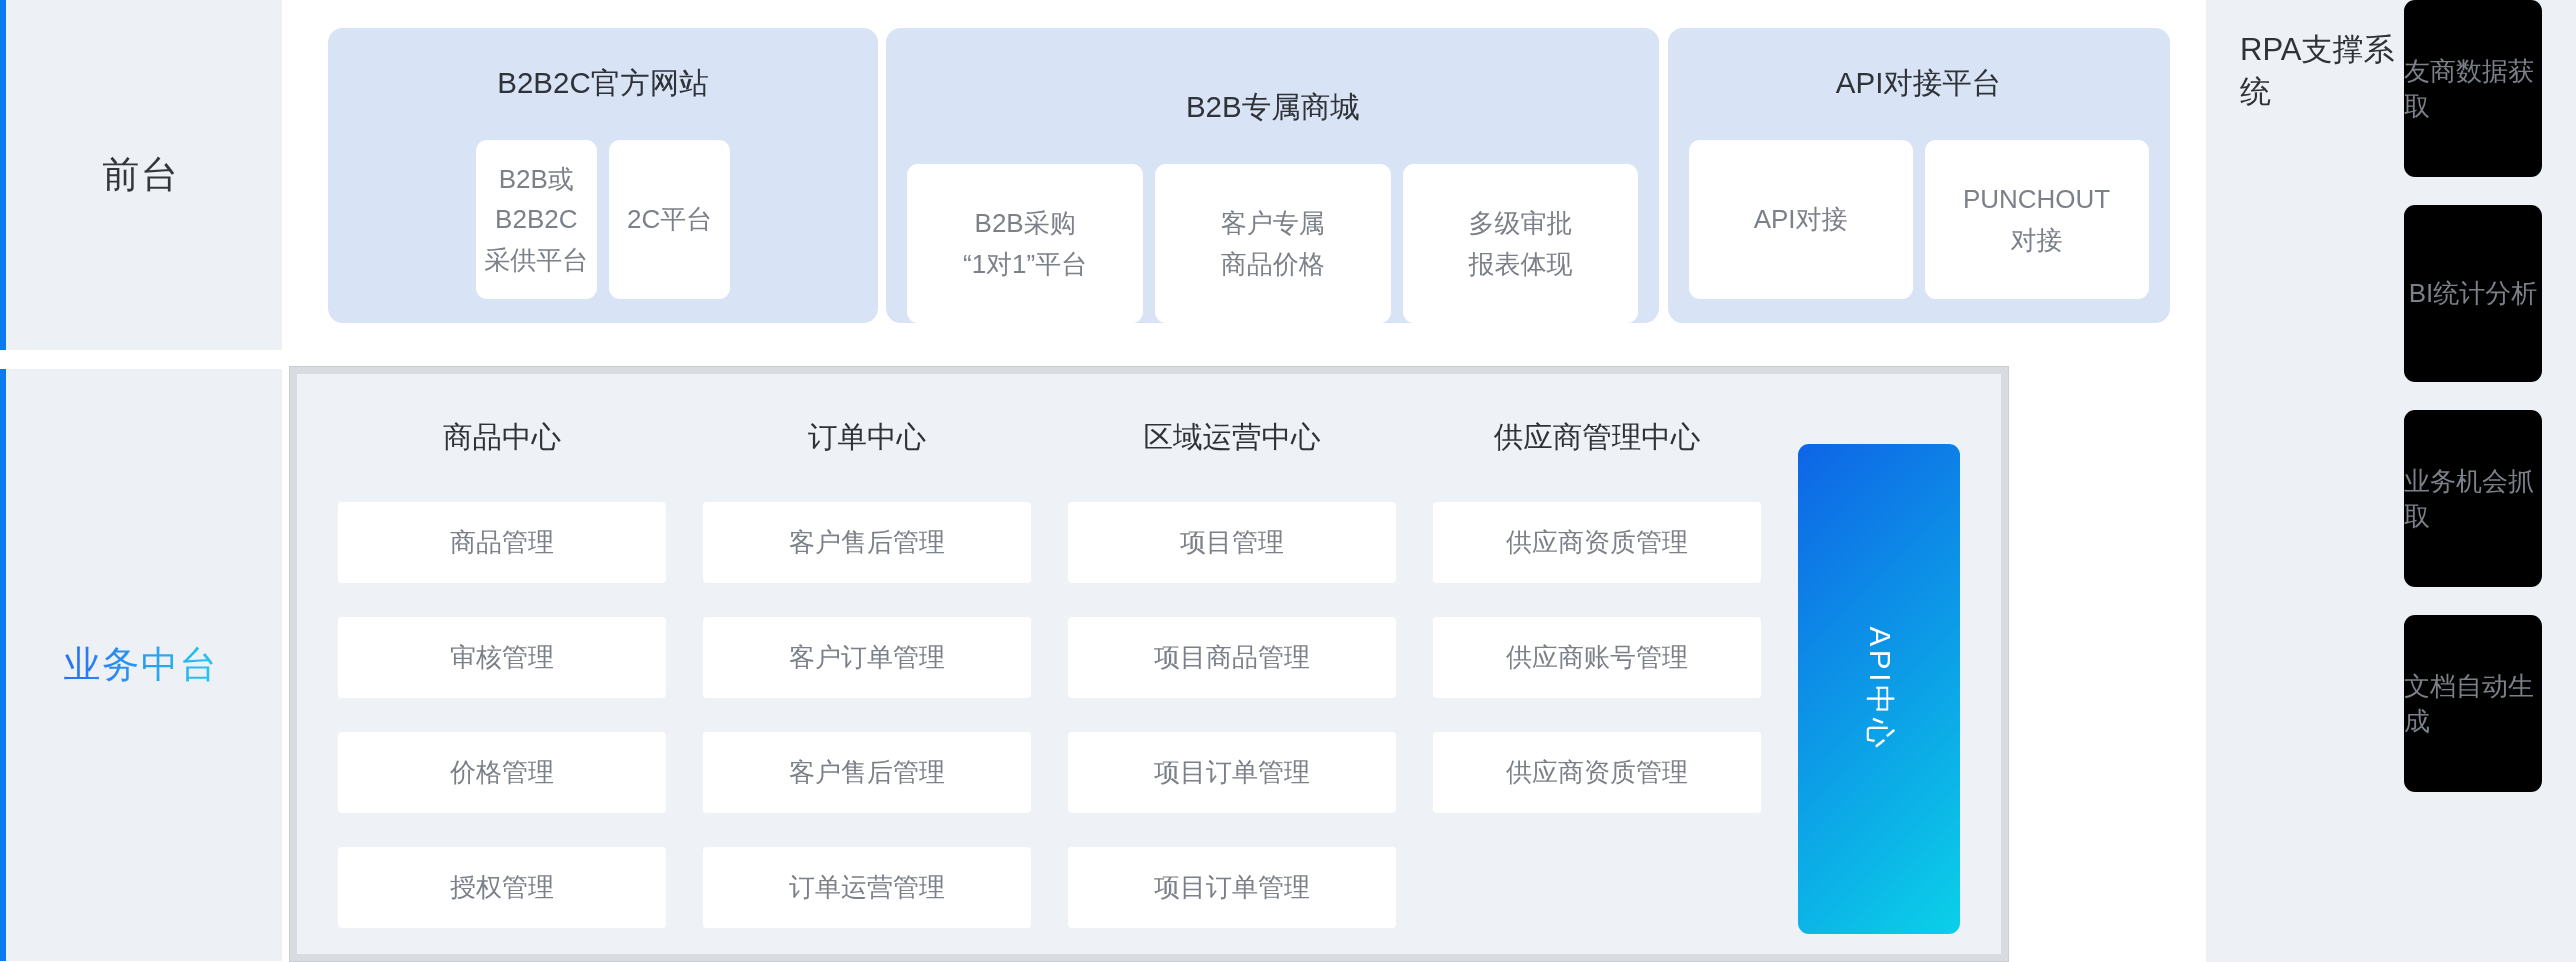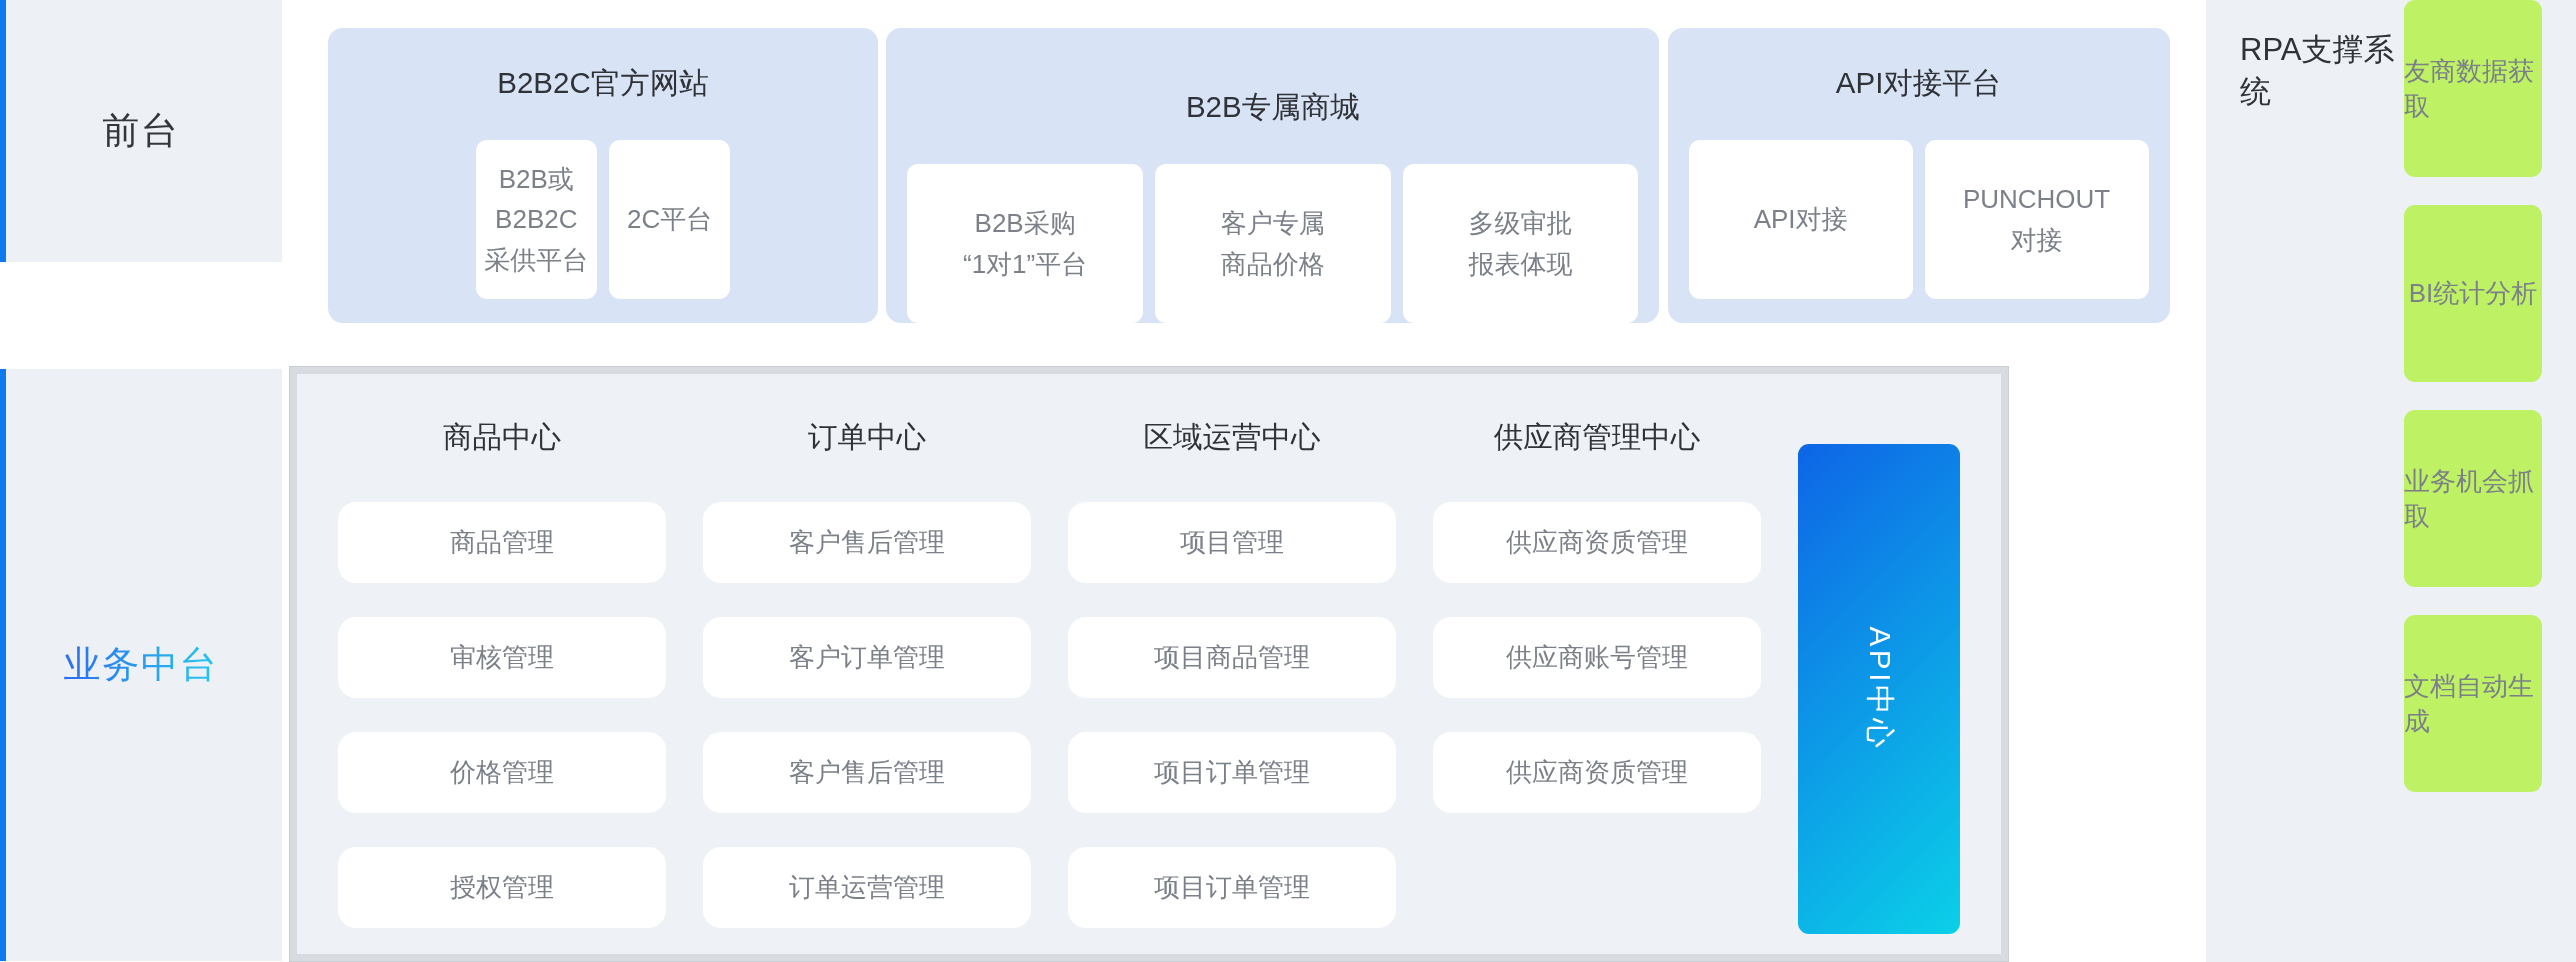--- a/index.html
+++ b/index.html
@@ -1,21 +1,21 @@
 <!DOCTYPE html>
 <html style="font-size:14.8px"><head>
 <meta charset="utf-8">
 <style>
   html,body{margin:0;padding:0;background:#ffffff;}
   body{font-family:"Liberation Sans","DejaVu Sans",sans-serif;}
   .canvas{position:relative;width:2576px;height:963px;background:#ffffff;overflow:hidden;}
 
   
   .side{position:absolute;left:0;width:282px;background:#edf1f6;display:flex;align-items:center;justify-content:center;}
-  .side.front{top:0;height:262px;}
+  .side.front{top:0;height:350px;}
   .side.mid{top:369px;height:592px;}
   .accent{position:absolute;left:0;top:0;width:5.5px;height:100%;background:#0b79f0;}
   .side-label{font-size:37px;color:#33373c;letter-spacing:1.8px;}
   .side-label.grad{background:linear-gradient(90deg,#2b6df0 0%,#25c9f0 100%);
     -webkit-background-clip:text;background-clip:text;color:transparent;}
 
   
   .top-groups{position:absolute;left:328px;top:28px;height:295px;display:flex;gap:8.3px;}
   .group{background:#d8e3f6;border-radius:14.8px;padding:0 21px;box-sizing:border-box;
     display:flex;flex-direction:column;}
@@ -30,36 +30,36 @@
     font-size:26px;color:#7b8089;line-height:1.55;white-space:pre-line;}
 
   
   .mid-panel{position:absolute;left:290px;top:367px;width:1718px;height:594px;box-sizing:border-box;
     background:#eef1f5;border:7.4px solid #d8dce0;outline:0.9px solid #c9ced4;
     display:flex;padding:0 41px;gap:37px;}
   .mid-col{flex:1;display:flex;flex-direction:column;min-width:0;}
   .mid-col-title{height:128px;display:flex;align-items:center;justify-content:center;
     font-size:29.5px;color:#2f3237;}
   .mid-cards{display:flex;flex-direction:column;gap:34px;}
-  .mcard{height:81px;background:#ffffff;border-radius:18px;
+  .mcard{height:81px;background:#ffffff;border-radius:4px;
     display:flex;align-items:center;justify-content:center;
     font-size:26px;color:#7b8089;}
   .api-bar{width:162px;margin-top:70px;margin-bottom:20px;border-radius:11px;
     background:linear-gradient(135deg,#0e65e6 0%,#0bd0e8 100%);
     display:flex;align-items:center;justify-content:center;}
   .api-bar span{transform:rotate(90deg);white-space:nowrap;color:#ffffff;
     font-size:29.5px;letter-spacing:3.7px;}
 
   
   .rpa{position:absolute;left:2206px;top:0;width:370px;height:963px;background:#edf1f6;
     box-sizing:border-box;display:flex;flex-direction:row;padding:0 34px;}
   .rpa-title{height:141px;display:flex;align-items:center;justify-content:center;
     font-size:31px;color:#2f3237;}
   .rpa-cards{display:flex;flex-direction:column;gap:28px;}
-  .rcard{height:177px;background:#bef264;border-radius:11px;
+  .rcard{height:177px;background:#000000;border-radius:11px;
     display:flex;align-items:center;justify-content:center;
     font-size:26px;color:#7b8089;}
 </style>
 </head>
 <body>
 
 <div class="canvas">
 
   <aside class="side front">
     <div class="accent"></div>

